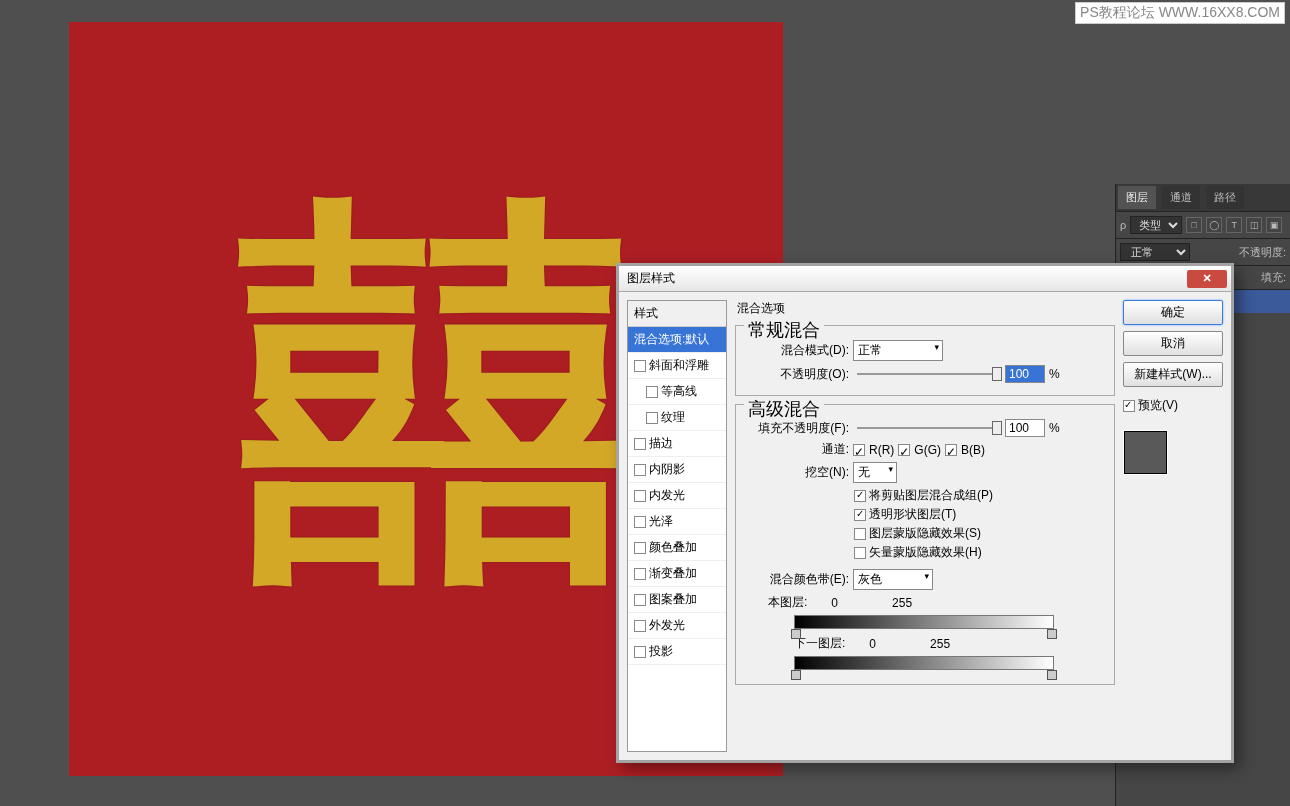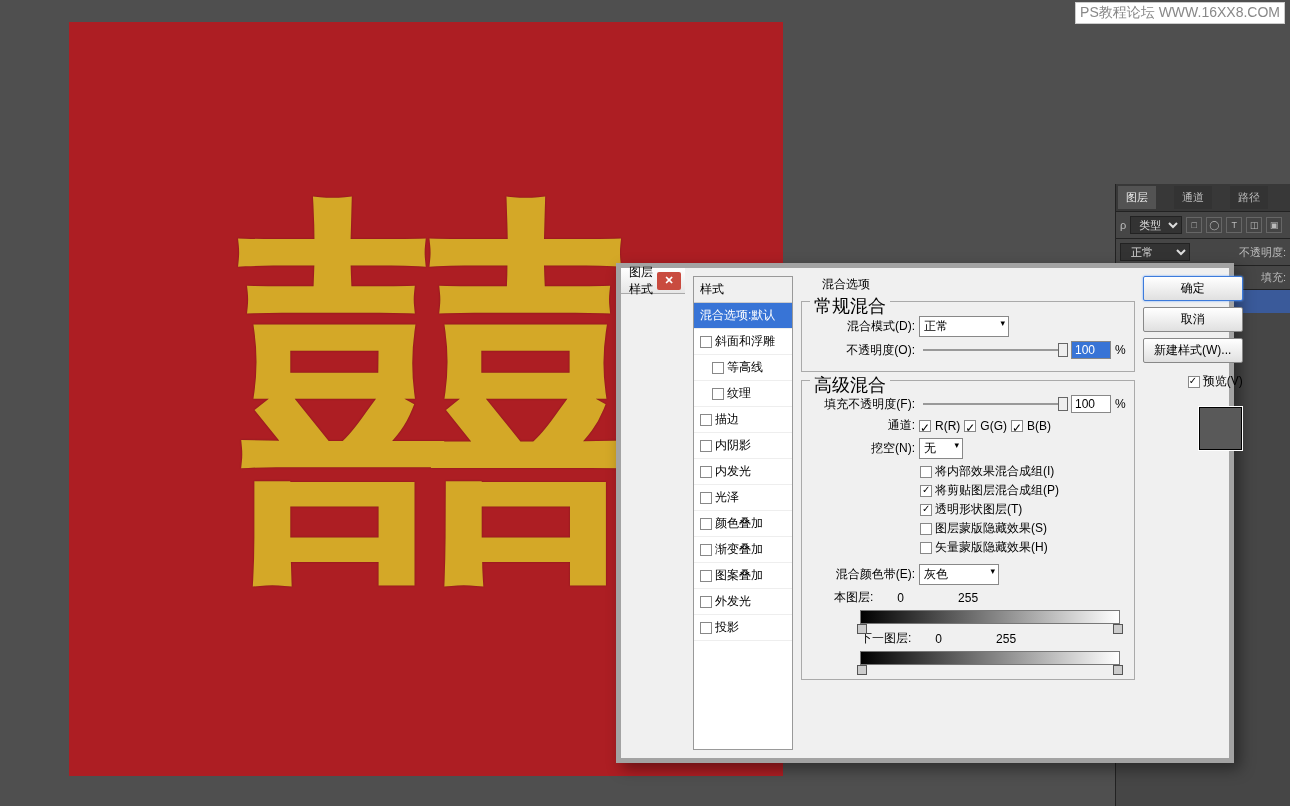--- a/index.html
+++ b/index.html
@@ -4,32 +4,32 @@
 <style>
 * { margin: 0; padding: 0; box-sizing: border-box; font-family: "Microsoft YaHei", sans-serif; }
 body { width: 1290px; height: 806px; background: #4f4f4f; overflow: hidden; position: relative; }
 
 .canvas-area { position: absolute; left: 69px; top: 22px; width: 714px; height: 754px; background: #ad1e23; display: flex; align-items: center; justify-content: center; }
 .canvas-char { font-size: 400px; font-weight: bold; color: #d4a827; text-shadow: 0 0 2px rgba(0,0,0,0.3); letter-spacing: -20px; }
 
 .watermark { position: absolute; right: 5px; top: 2px; background: #fff; color: #888; font-size: 14px; padding: 1px 4px; border: 1px solid #ccc; }
 
 .layers-panel { position: absolute; right: 0; top: 184px; width: 175px; height: 622px; background: #464646; border-left: 1px solid #222; color: #bbb; font-size: 11px; }
-.layers-header { display: flex; gap: 18px; padding: 2px; background: #383838; border-bottom: 1px solid #222; }
+.layers-header { display: flex; gap: 6px; padding: 2px; background: #383838; border-bottom: 1px solid #222; }
 .layers-tab { padding: 4px 8px; background: #333; color: #bbb; cursor: pointer; }
 .layers-tab.active { background: #535353; color: #eee; }
 .layers-filter { display: flex; align-items: center; gap: 4px; padding: 4px; border-bottom: 1px solid #222; }
 .layers-filter select { background: #333; color: #ddd; border: 1px solid #222; font-size: 11px; padding: 1px 4px; }
 .filter-icon { width: 16px; height: 16px; background: #444; border: 1px solid #666; display: inline-flex; align-items: center; justify-content: center; font-size: 9px; }
 .layers-blend { display: flex; align-items: center; gap: 4px; padding: 4px; border-bottom: 1px solid #222; }
 .layers-blend select { background: #333; color: #ddd; border: 1px solid #222; font-size: 11px; padding: 1px 6px; width: 70px; }
 .layers-fill { display: flex; align-items: center; justify-content: flex-end; gap: 4px; padding: 4px; border-bottom: 1px solid #222; font-size: 11px; }
 .layer-row { padding: 6px; background: #3a5a9a; color: #fff; font-size: 10px; overflow: hidden; white-space: nowrap; }
 
-.dialog { position: absolute; left: 616px; top: 263px; width: 618px; height: 500px; background: #f0f0f0; border: 5px solid #a3a3a3; box-shadow: 6px 6px 14px rgba(0,0,0,0.4); display: flex; flex-direction: row; }
+.dialog { position: absolute; left: 616px; top: 263px; width: 618px; height: 500px; background: #f0f0f0; border: 3px solid #a3a3a3; box-shadow: 6px 6px 14px rgba(0,0,0,0.4); display: flex; flex-direction: column; }
 .dialog-titlebar { height: 26px; background: linear-gradient(#fff,#e6e6e6); display: flex; align-items: center; justify-content: space-between; padding: 0 4px 0 8px; border-bottom: 1px solid #aaa; font-size: 12px; }
 .close-btn { width: 40px; height: 18px; background: #c94b3f; color: #fff; display: flex; align-items: center; justify-content: center; font-size: 11px; font-weight: bold; border-radius: 2px; cursor: pointer; }
 .dialog-body { flex: 1; display: flex; padding: 8px; gap: 8px; }
 
 .styles-sidebar { width: 100px; border: 1px solid #999; background: #fff; font-size: 12px; }
 .styles-header { padding: 4px 6px; background: #f0f0f0; border-bottom: 1px solid #ccc; }
 .styles-item { padding: 4px 6px; border-bottom: 1px solid #eee; cursor: pointer; display: flex; align-items: center; gap: 3px; }
 .styles-item.selected { background: #3874d6; color: #fff; }
 .styles-item.indent { padding-left: 18px; }
 .chk { width: 12px; height: 12px; border: 1px solid #888; background: #fff; display: inline-block; flex-shrink: 0; }
@@ -43,21 +43,21 @@
 .sel::after { content: "▾"; position: absolute; right: 3px; font-size: 9px; }
 .slider-track { height: 2px; background: #999; width: 140px; position: relative; margin: 0 4px; }
 .slider-thumb { position: absolute; width: 10px; height: 14px; background: #eee; border: 1px solid #666; top: -6px; }
 .val-input { width: 40px; border: 1px solid #888; background: #fff; padding: 1px 3px; font-size: 12px; text-align: left; }
 .val-input.sel-blue { background: #3874d6; color: #fff; }
 .chkrow { display: flex; align-items: center; gap: 3px; margin: 2px 0; margin-left: 110px; }
 .chkrow .chk.checked::after { content: "✓"; font-size: 10px; color: #000; display: block; margin-top: -2px; margin-left: 1px; }
 .gradient-bar { height: 14px; width: 260px; background: linear-gradient(to right, #000, #fff); border: 1px solid #777; position: relative; margin: 2px 0 6px 50px; }
 .g-thumb { position: absolute; width: 10px; height: 10px; background: #ccc; border: 1px solid #555; bottom: -11px; }
 
-.right-buttons { width: 100px; display: flex; flex-direction: column; gap: 6px; font-size: 12px; align-items: flex-end; }
+.right-buttons { width: 100px; display: flex; flex-direction: column; gap: 6px; font-size: 12px; align-items: flex-start; }
 .dlg-btn { width: 100px; padding: 3px 0; text-align: center; border: 1px solid #888; background: linear-gradient(#fff,#e0e0e0); cursor: pointer; border-radius: 2px; }
 .dlg-btn.primary { border: 1px solid #3d7bdb; box-shadow: 0 0 2px #5a9cff; }
 .preview-chk { display: flex; align-items: center; gap: 3px; margin-top: 4px; }
 .preview-chk .chk.checked::after { content: "✓"; font-size: 10px; color: #000; display: block; margin-top: -2px; }
 .preview-swatch { width: 45px; height: 45px; background: #595959; border: 1px solid #fff; margin-top: 10px; box-shadow: inset 0 0 0 1px #000; }
 </style>
 </head>
 <body>
 
 <div class="watermark">PS教程论坛 WWW.16XX8.COM</div>
@@ -146,21 +146,21 @@
           <span class="chk"></span>
           <span>外发光</span>
         </div>
       <div class="styles-item">
           <span class="chk"></span>
           <span>投影</span>
         </div>
     </div>
 
     <div class="options-area">
-      <div style="font-size:12px;margin-left:21px">混合选项</div>
+      <div style="font-size:12px;margin-left:2px">混合选项</div>
 
       <div class="fieldset">
         <span class="fieldset-legend">常规混合</span>
         <div class="row">
           <span class="row-label">混合模式(D):</span>
           <span class="sel" style="width:90px">正常</span>
         </div>
         <div class="row">
           <span class="row-label">不透明度(O):</span>
           <div class="slider-track">
@@ -187,24 +187,20 @@
             <span>R(R)</span>
           <span class="chk checked">✓</span>
             <span>G(G)</span>
           <span class="chk checked">✓</span>
             <span>B(B)</span>
         </div>
         <div class="row">
           <span class="row-label">挖空(N):</span>
           <span class="sel" style="width:44px">无</span>
         </div>
-        <div class="chkrow">
-            <span class="chk"></span>
-            <span>将内部效果混合成组(I)</span>
-          </div>
         <div class="chkrow">
             <span class="chk checked"></span>
             <span>将剪贴图层混合成组(P)</span>
           </div>
         <div class="chkrow">
             <span class="chk checked"></span>
             <span>透明形状图层(T)</span>
           </div>
         <div class="chkrow">
             <span class="chk"></span>

